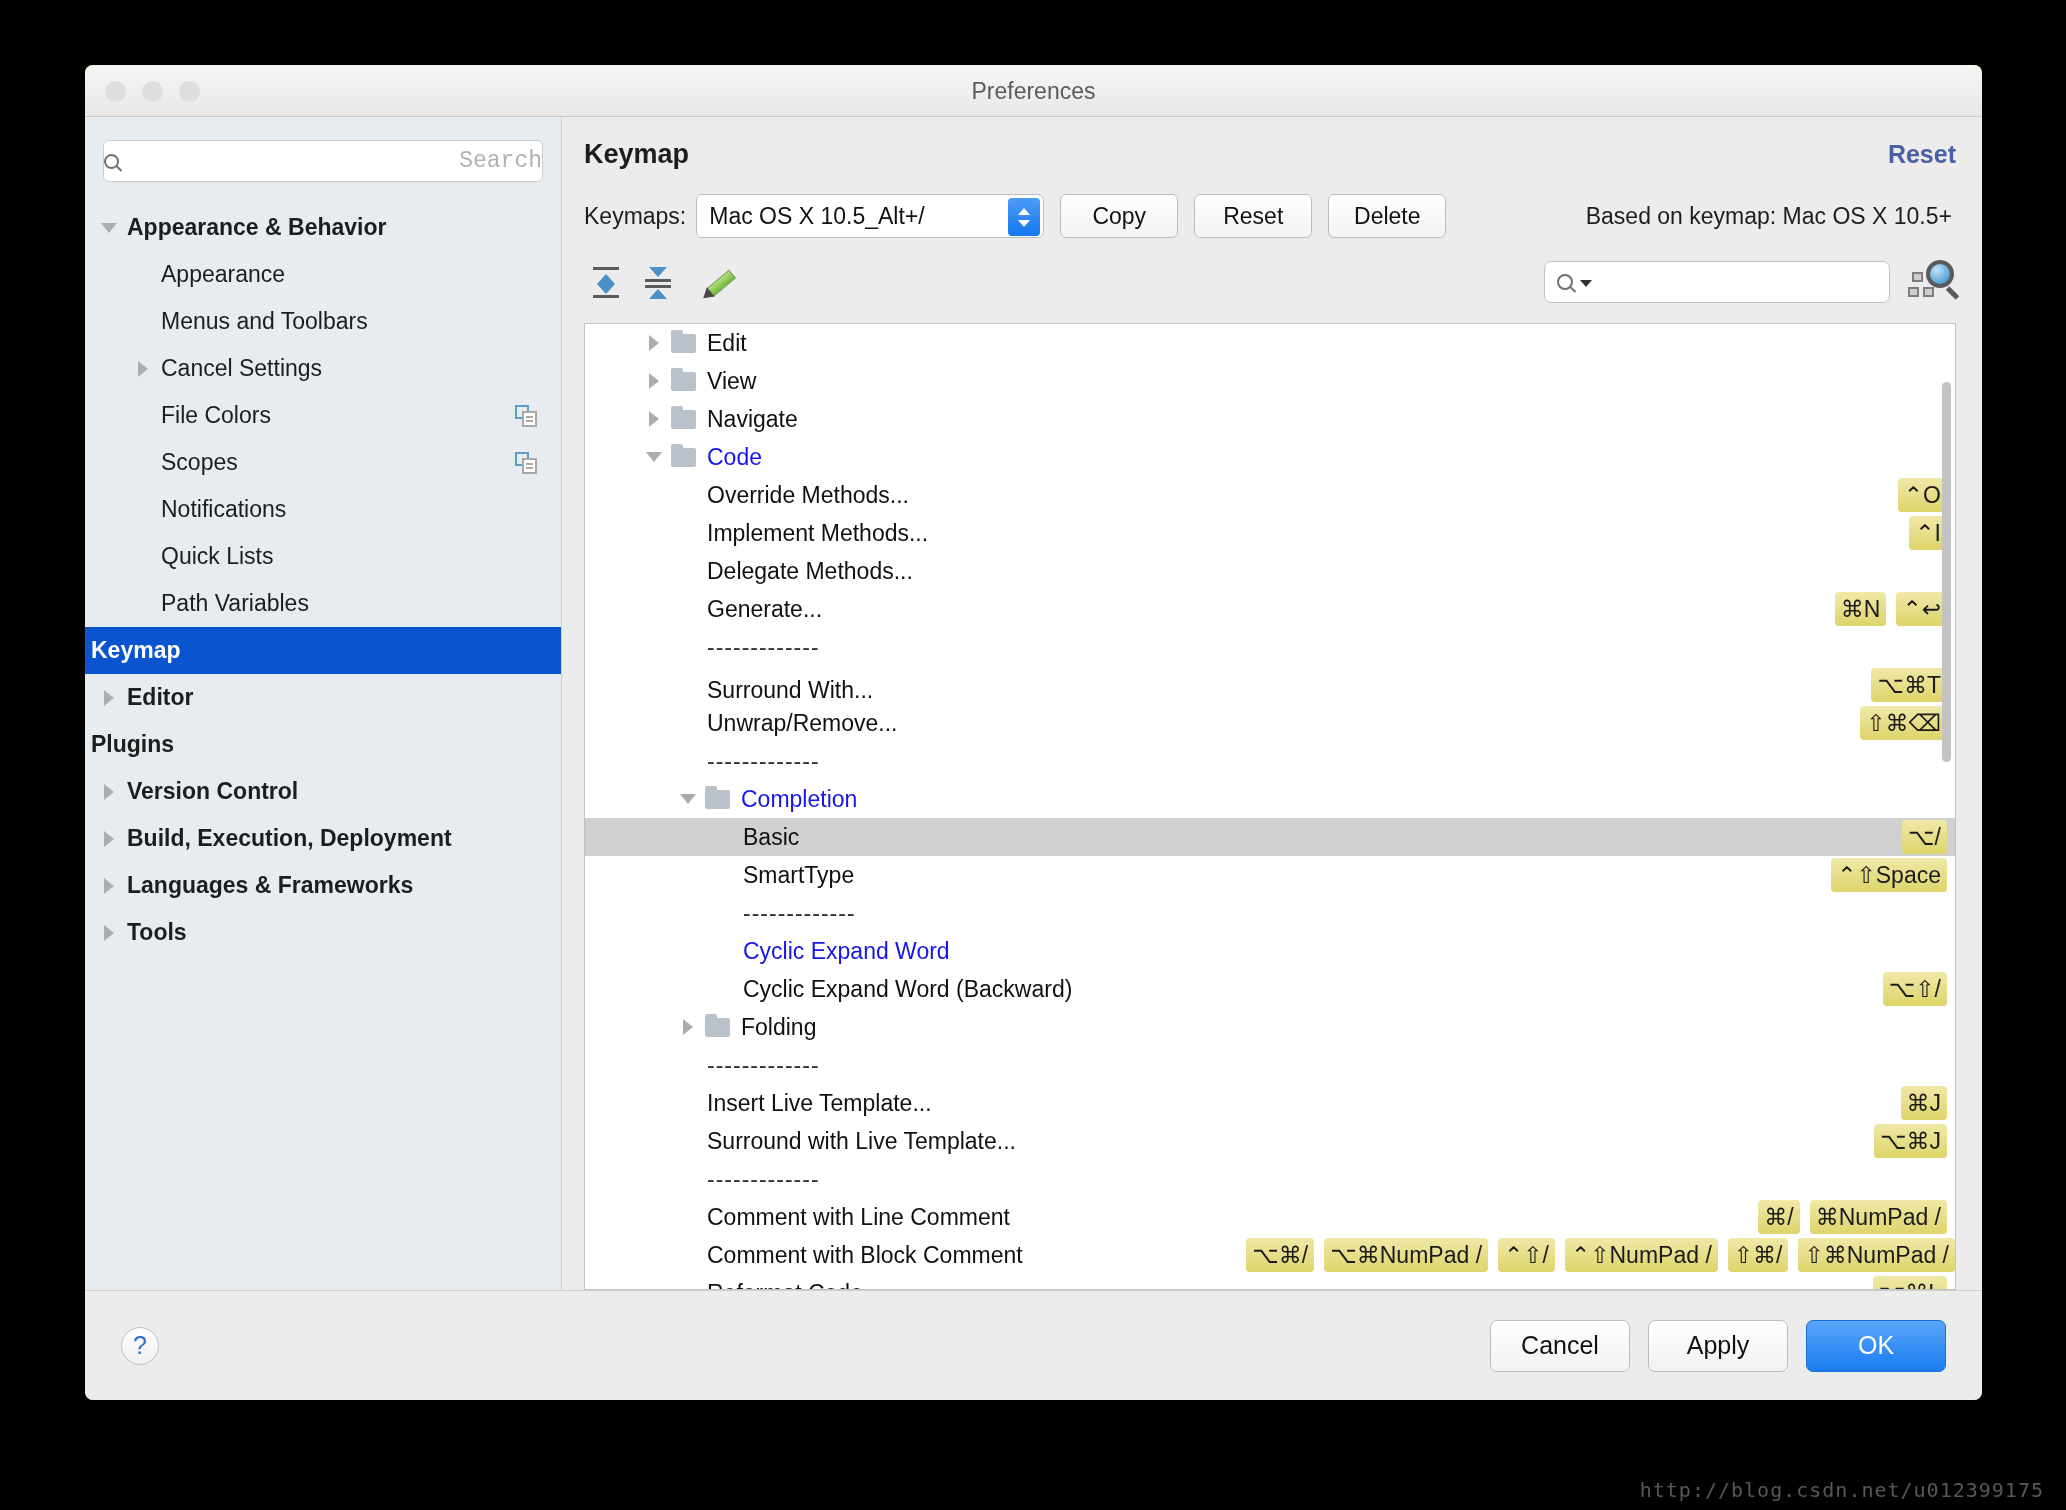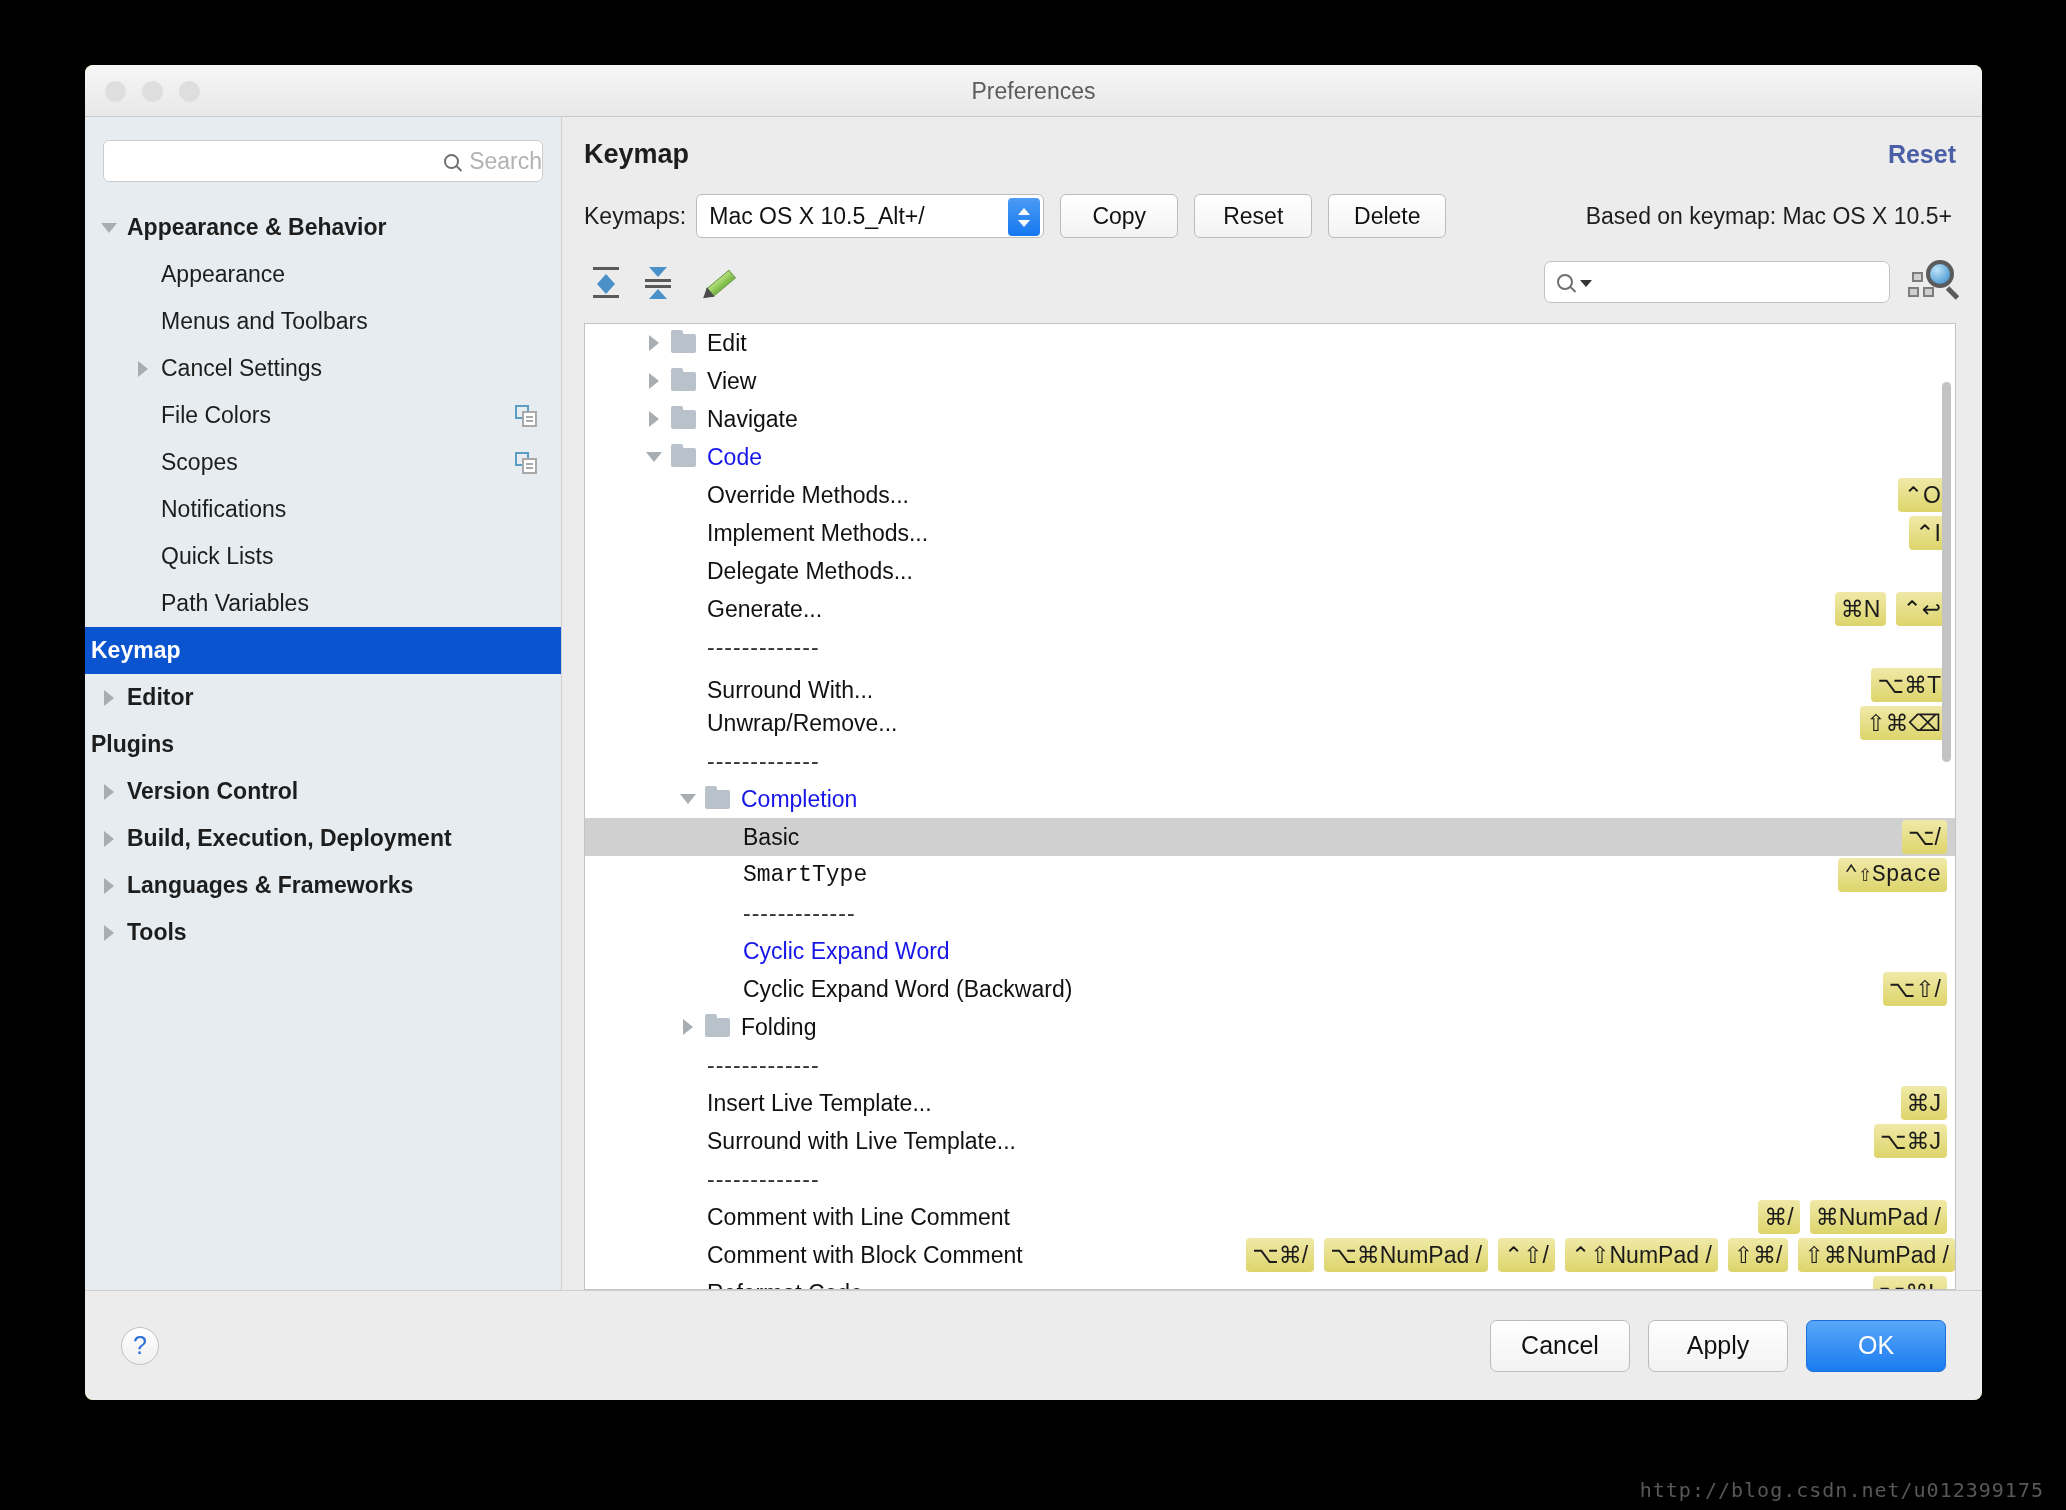--- a/index.html
+++ b/index.html
@@ -61,23 +61,24 @@
     position: relative;
   }
   .search-wrap { padding: 0 18px 0 18px; }
   .search-box {
     height: 42px;
     background: #fff;
     border: 1px solid #ccc;
     border-radius: 6px;
     display: flex;
     align-items: center;
-    justify-content: flex-end;
+    justify-content: space-between;
     gap: 10px;
     position: relative;
+    font-family: Liberation Mono, monospace;
   }
   .mag {
     width: 15px; height: 15px;
     border: 2.3px solid #6f6f6f;
     border-radius: 50%;
     position: relative;
     display: inline-block;
   }
   .mag::after {
     content: ""; position: absolute;
@@ -636,21 +637,21 @@
               </span>
               <span class="folder"></span>
               <span class="tlabel blue">Completion</span>
             </div>
             <div class="trow sel i2" style="padding-left: 158px;">
               <span class="tlabel">Basic</span>
               <span class="keys">
                 <span class="kbadge">⌥/</span>
               </span>
             </div>
-            <div class="trow i2" style="padding-left: 158px; font-family: Liberation Mono, monospace;">
+            <div class="trow i2" style="padding-left: 158px;">
               <span class="tlabel">SmartType</span>
               <span class="keys">
                 <span class="kbadge">⌃⇧Space</span>
               </span>
             </div>
             <div class="trow i2" style="padding-left: 158px;">
               <span class="dash">-------------</span>
             </div>
             <div class="trow i2" style="padding-left: 158px;">
               <span class="tlabel blue">Cyclic Expand Word</span>

